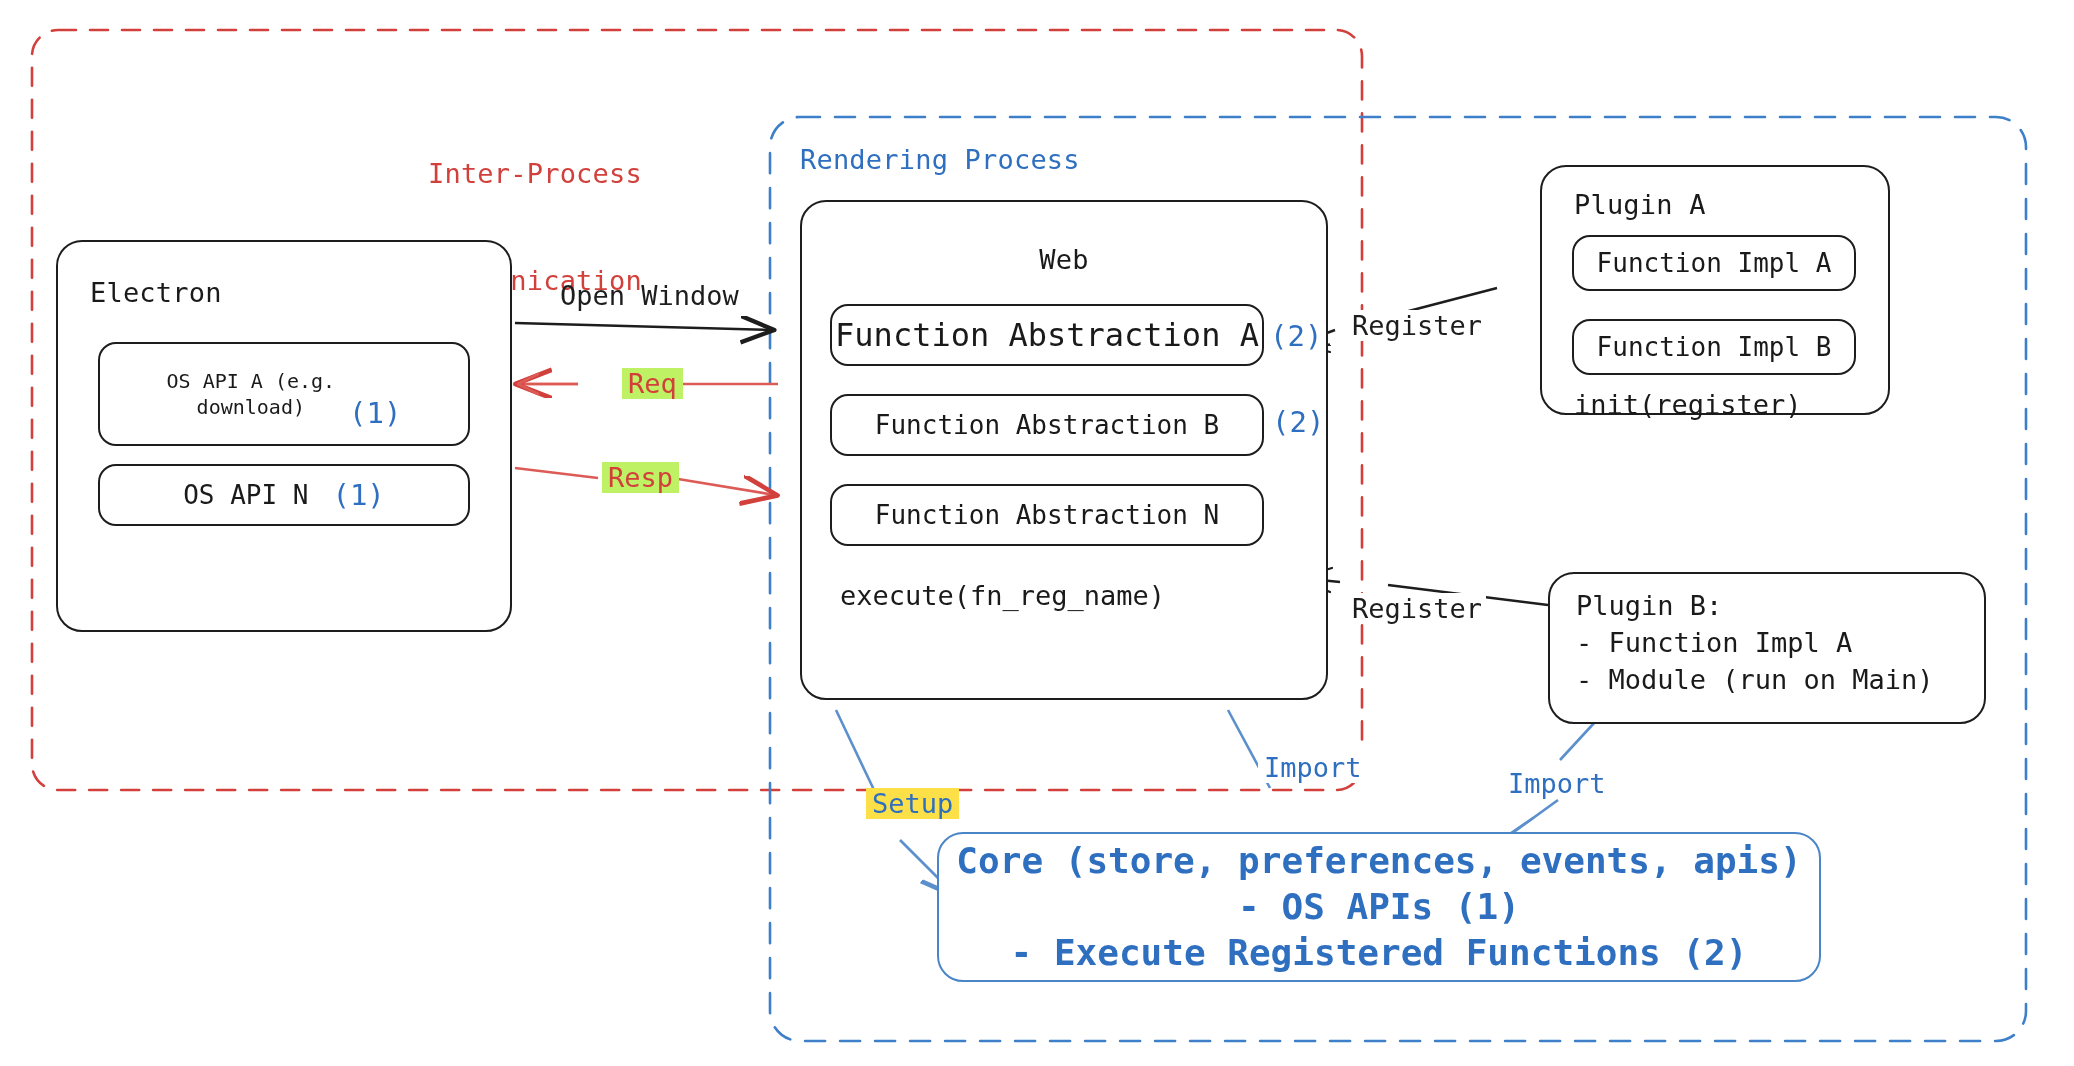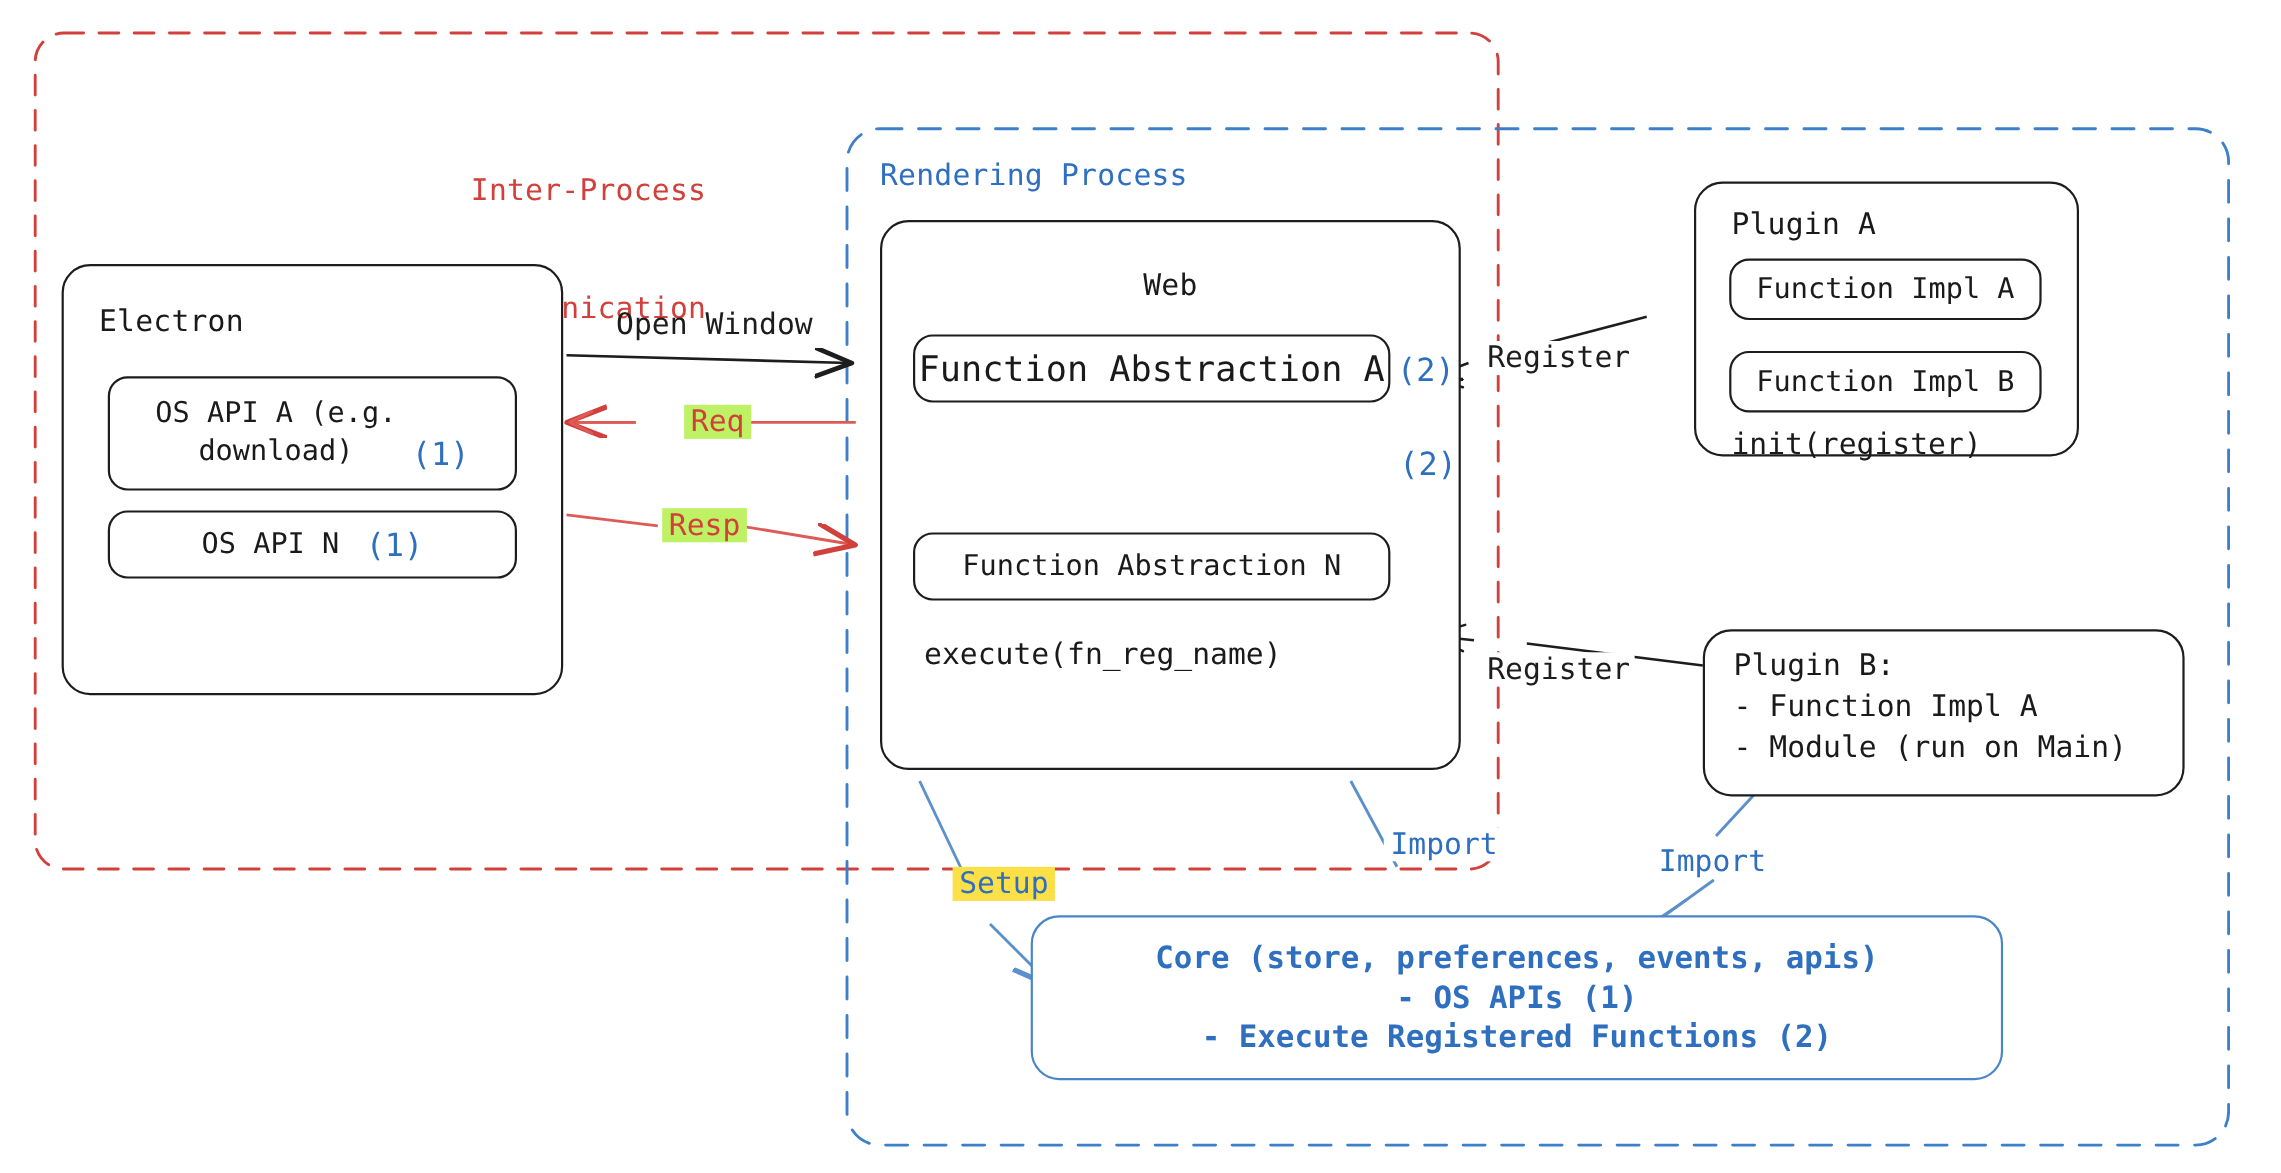--- a/index.html
+++ b/index.html
@@ -23,21 +23,21 @@
     border:2.4px solid #4a85c8;border-radius:26px;background:#fff;
     display:flex;flex-direction:column;align-items:center;justify-content:center;
   }
   .title{position:absolute;font-size:27px;letter-spacing:.2px;white-space:pre;}
   .lbl{position:absolute;white-space:pre;font-size:27px;}
   .blue{color:#2f6fc0;}
   .red{color:#d2403c;}
   .k-blue{color:#2f6fc0;font-size:29px;}
   .arrow-label{position:absolute;white-space:pre;font-size:27px;background:transparent;}
   .mono{font-family:"DejaVu Sans Mono","Liberation Mono",monospace;}
-  .coretext{font-size:28px;line-height:1.28;color:#2f6fc0;white-space:pre;text-align:center;font-weight:bold;}
+  .coretext{font-size:36px;line-height:1.28;color:#2f6fc0;white-space:pre;text-align:center;font-weight:bold;}
 </style>
 </head>
 <body>
 
 <div id="stage">
 
   <svg class="layer" viewBox="0 0 2074 1066">
     <defs>
       <marker id="ah-black" markerWidth="16" markerHeight="16" refX="13" refY="5.5" orient="auto">
         <path d="M0,0 L14,5.5 L0,11" fill="none" stroke="#1d1d1d" stroke-width="1.8" stroke-linejoin="round"></path>
@@ -107,39 +107,42 @@
     <div>Inter-Process</div>
     <div>Communication</div>
   </div>
 
   <div class="title blue" style="left:800px;top:144px;">Rendering Process</div>
 
   <div class="node solid-box" style="left:56px;top:240px;width:456px;height:392px;">
     <div class="title" style="left:32px;top:35px;">Electron</div>
 
     <div class="inner-box" style="position:absolute;left:40px;top:100px;width:368px;height:100px;">
-      <span class="mono" style="font-size:26px;line-height:1.3;white-space:pre-line;">OS API A (e.g.
+      <span class="mono" style="font-size:20px;line-height:1.3;white-space:pre-line;">OS API A (e.g.
 download)</span>
       <span class="k-blue" style="margin-left:14px;align-self:flex-end;margin-bottom:14px;">(1)</span>
     </div>
 
     <div class="inner-box" style="position:absolute;left:40px;top:222px;width:368px;height:58px;">
       <span class="mono" style="font-size:26px;">OS API N</span>
       <span class="k-blue" style="margin-left:24px;">(1)</span>
     </div>
   </div>
 
   <div class="node solid-box" style="left:800px;top:200px;width:528px;height:500px;">
     <div class="title" style="left:0;right:0;top:42px;text-align:center;">Web</div>
 
     <div class="inner-box" style="position:absolute;left:28px;top:102px;width:430px;height:58px;">
       <span class="mono" style="font-size:32px;">Function Abstraction A</span>
     </div>
     <span class="k-blue" style="position:absolute;left:468px;top:117px;">(2)</span>
 
+    <div class="inner-box" style="position:absolute;left:28px;top:192px;width:430px;height:58px;">
+      <span class="mono" style="font-size:26px;">Function Abstraction B</span>
+    </div>
     <span class="k-blue" style="position:absolute;left:470px;top:203px;">(2)</span>
 
     <div class="inner-box" style="position:absolute;left:28px;top:282px;width:430px;height:58px;">
       <span class="mono" style="font-size:26px;">Function Abstraction N</span>
     </div>
 
     <div class="lbl" style="left:38px;top:378px;">execute(fn_reg_name)</div>
   </div>
 
   <div class="node solid-box" style="left:1548px;top:572px;width:438px;height:152px;padding:16px 0 0 26px;">

